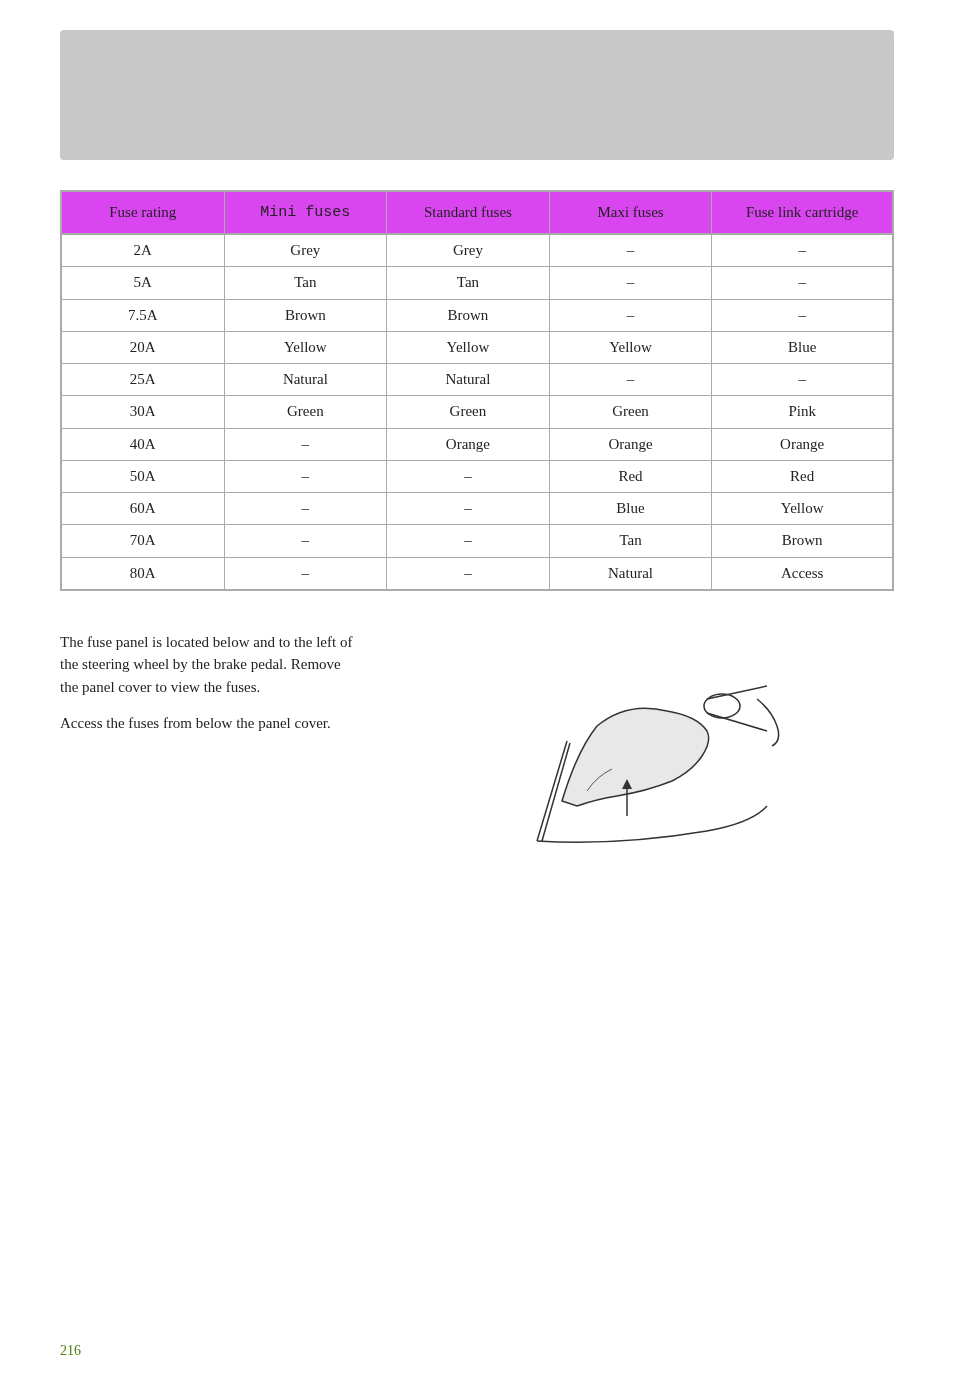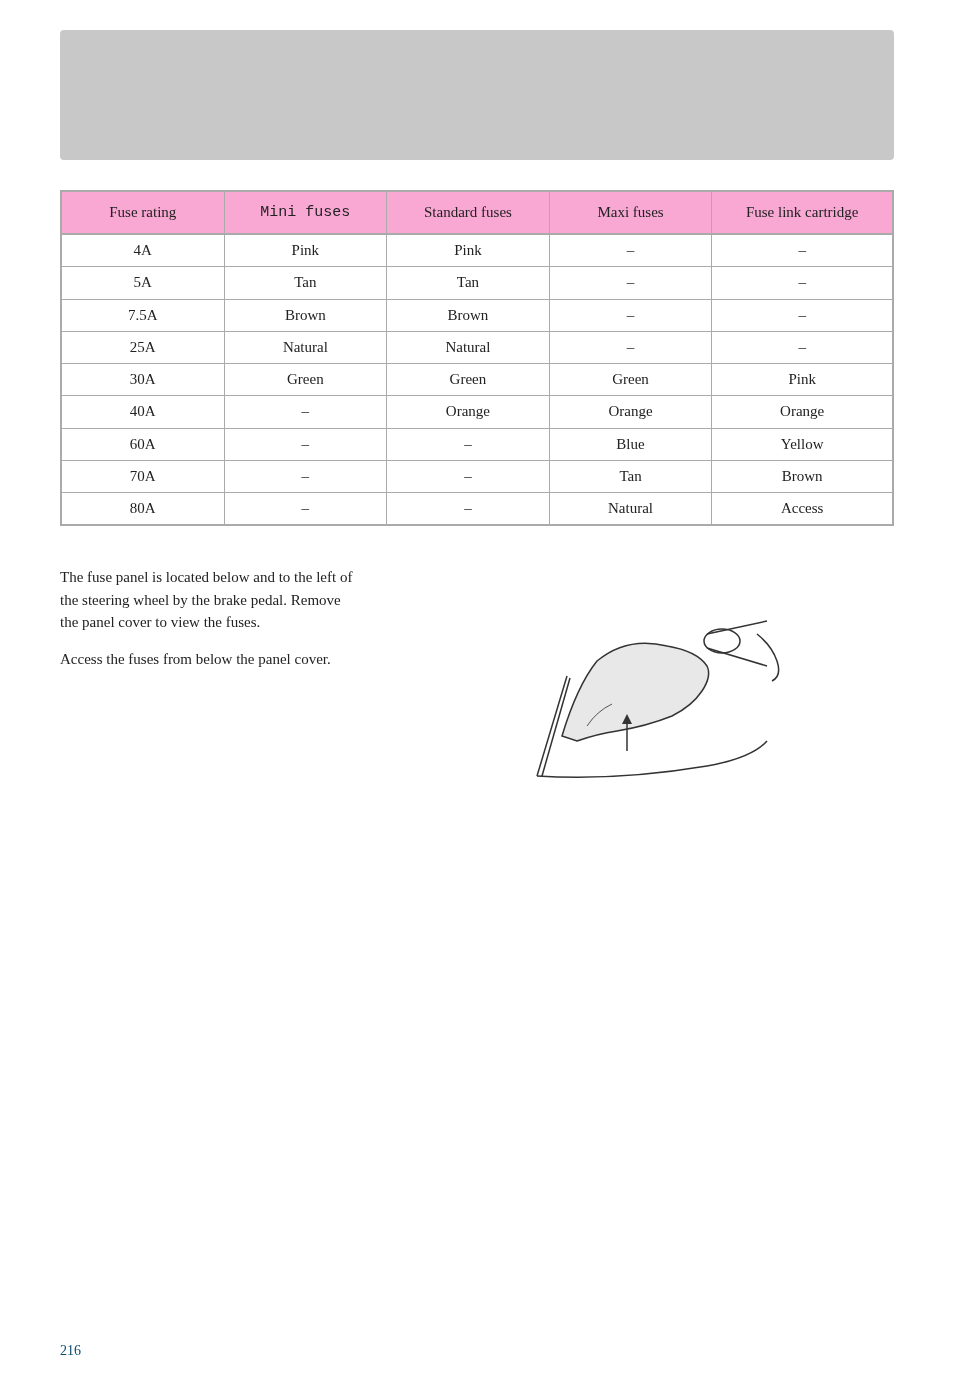--- a/index.html
+++ b/index.html
@@ -39,21 +39,21 @@
       font-size: 15px;
     }
 
     .fuse-table th {
       border: 1px solid #aaa;
       padding: 12px 10px;
       text-align: center;
       font-weight: normal;
       font-size: 15px;
       vertical-align: middle;
-      background: #f9a8d4;
+      background: #d946ef;
     }
 
     .fuse-table td {
       border: 1px solid #aaa;
       padding: 4px 10px;
       text-align: center;
       vertical-align: top;
       font-size: 15px;
       line-height: 1.55;
     }
@@ -96,21 +96,21 @@
       width: 340px;
       height: 220px;
     }
 
     
     .page-number {
       position: absolute;
       bottom: 40px;
       left: 60px;
       font-size: 14px;
-      color: #0c4a6e;
+      color: #4d7c0f;
     }
   </style>
 </head>
 <body>
 
 <div class="page-container">
 
   <div class="top-image"></div>
 
   <div class="fuse-table-wrapper">
@@ -118,40 +118,47 @@
       <thead>
         <tr>
           <th class="col-rating">Fuse rating</th>
           <th class="col-mini">Mini fuses</th>
           <th class="col-standard">Standard fuses</th>
           <th class="col-maxi">Maxi fuses</th>
           <th class="col-link">Fuse link cartridge</th>
         </tr>
       </thead>
       <tbody id="table-body">
-          <tr>
-            <td>4A</td>
-            <td>Pink</td>
-            <td>Pink</td>
+      <tr>
+            <td>2A</td>
+            <td>Grey</td>
+            <td>Grey</td>
             <td>–</td>
             <td>–</td>
           </tr>
           <tr>
             <td>5A</td>
             <td>Tan</td>
             <td>Tan</td>
             <td>–</td>
             <td>–</td>
           </tr>
           <tr>
             <td>7.5A</td>
             <td>Brown</td>
             <td>Brown</td>
             <td>–</td>
             <td>–</td>
+          </tr>
+          <tr>
+            <td>20A</td>
+            <td>Yellow</td>
+            <td>Yellow</td>
+            <td>Yellow</td>
+            <td>Blue</td>
           </tr>
           <tr>
             <td>25A</td>
             <td>Natural</td>
             <td>Natural</td>
             <td>–</td>
             <td>–</td>
           </tr>
           <tr>
             <td>30A</td>
@@ -159,20 +166,27 @@
             <td>Green</td>
             <td>Green</td>
             <td>Pink</td>
           </tr>
           <tr>
             <td>40A</td>
             <td>–</td>
             <td>Orange</td>
             <td>Orange</td>
             <td>Orange</td>
+          </tr>
+          <tr>
+            <td>50A</td>
+            <td>–</td>
+            <td>–</td>
+            <td>Red</td>
+            <td>Red</td>
           </tr>
           <tr>
             <td>60A</td>
             <td>–</td>
             <td>–</td>
             <td>Blue</td>
             <td>Yellow</td>
           </tr>
           <tr>
             <td>70A</td>

